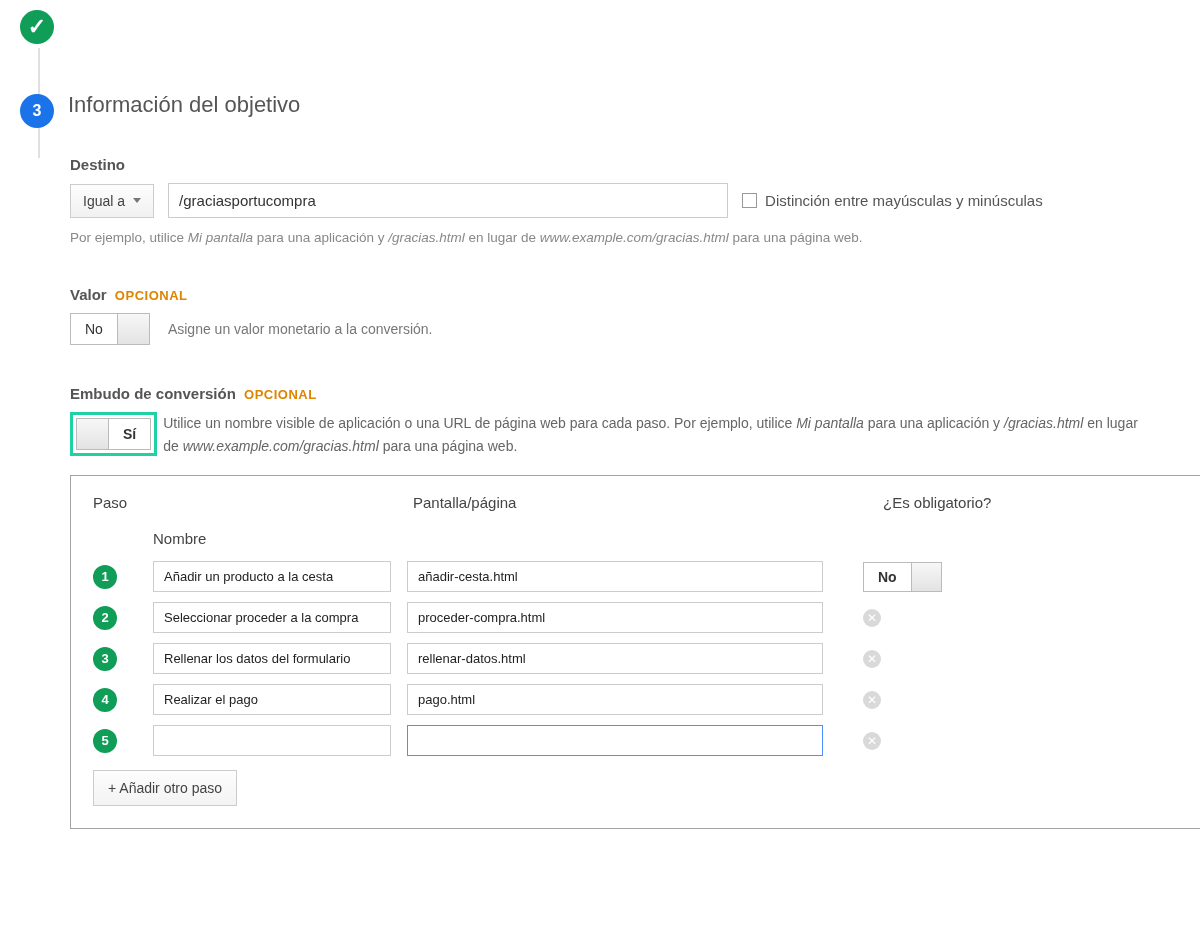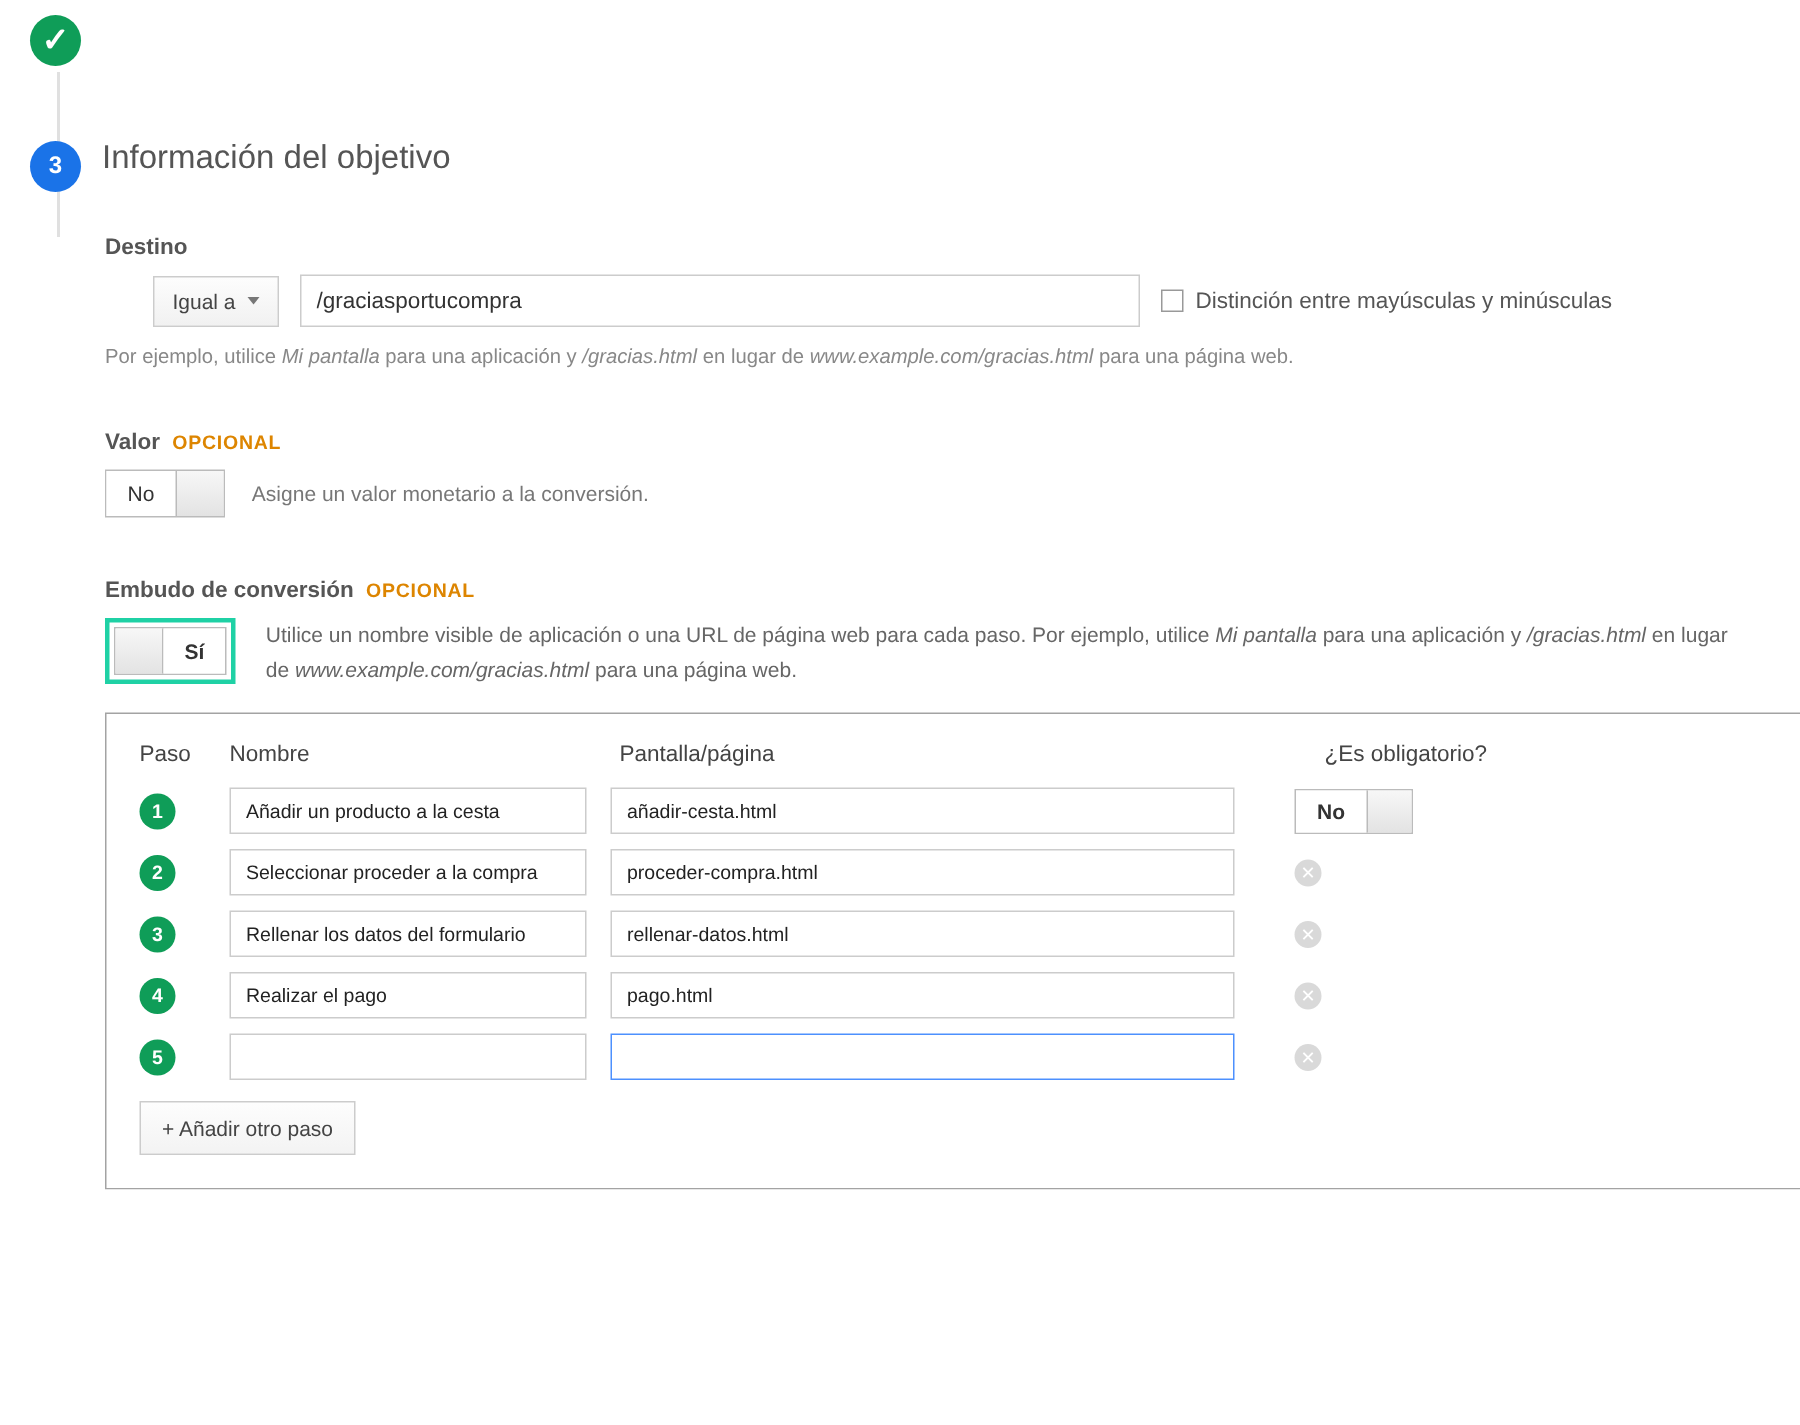--- a/index.html
+++ b/index.html
@@ -79,21 +79,20 @@
       font-weight: 700;
       letter-spacing: 0.5px;
       font-size: 13px;
       margin-left: 4px;
     }
 
     .destino-row {
       display: flex;
       align-items: center;
       gap: 14px;
-      margin-left: 32px;
     }
     .select-btn {
       border: 1px solid #ccc;
       background: linear-gradient(#fdfdfd,#f1f1f1);
       padding: 8px 12px;
       font-size: 14px;
       color: #444;
       display: flex;
       align-items: center;
       gap: 8px;
@@ -159,21 +158,21 @@
     .valor-row {
       display: flex;
       align-items: center;
       gap: 18px;
     }
     .valor-text { font-size: 14px; color: #777; }
 
     .funnel-row {
       display: flex;
       align-items: flex-start;
-      gap: 20px;
+      gap: 6px;
     }
     .funnel-highlight {
       border: 3px solid #1fd1a5;
       padding: 3px;
     }
     .funnel-text {
       font-size: 14px;
       color: #666;
       line-height: 1.6;
       max-width: 980px;
@@ -186,21 +185,21 @@
       padding: 18px 22px 22px 22px;
       width: 1200px;
     }
     .funnel-header {
       display: flex;
       font-size: 15px;
       color: #444;
       margin-bottom: 14px;
     }
     .col-paso { width: 60px; }
-    .col-nombre { width: 254px; }
+    .col-nombre { width: 254px; margin-top: 36px; }
     .col-pantalla { width: 430px; margin-left: 6px; }
     .col-oblig { width: 120px; margin-left: 40px; }
 
     .funnel-step {
       display: flex;
       align-items: center;
       margin-bottom: 10px;
     }
     .num-badge {
       width: 24px; height: 24px;

